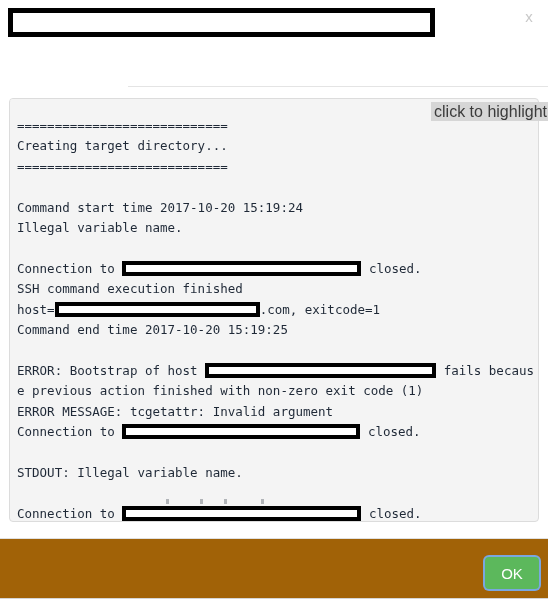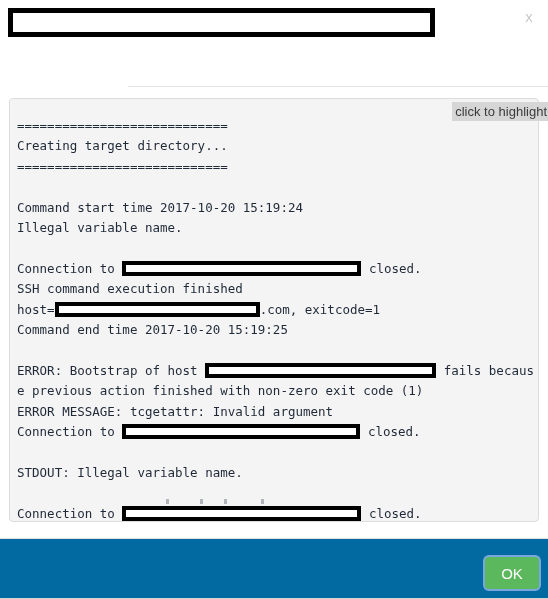--- a/index.html
+++ b/index.html
@@ -143,35 +143,35 @@
   }
   .log-text .blank { display: block; height: 20.4px; }
   .log-line { display: block; }
 
   .highlight-hint {
     position: absolute;
     top: 4px;
     right: -9px;
     background: #d6d6d6;
     color: #3b3b3b;
-    font-size: 13px;
+    font-size: 16px;
     line-height: 17px;
     padding: 1px 1px 1px 3px;
     white-space: nowrap;
     cursor: pointer;
   }
 
   
   .dialog-footer {
     position: absolute;
     left: 0;
     right: 0;
     bottom: 0;
     height: 59px;
-    background: #0369a1;
+    background: #a16207;
     border-top: 1px solid #e0e0e0;
     border-bottom: 1px solid #d5d5d5;
   }
   .ok-button {
     position: absolute;
     top: 18px;
     right: 9px;
     width: 54px;
     height: 32px;
     background: #5cb85c;

